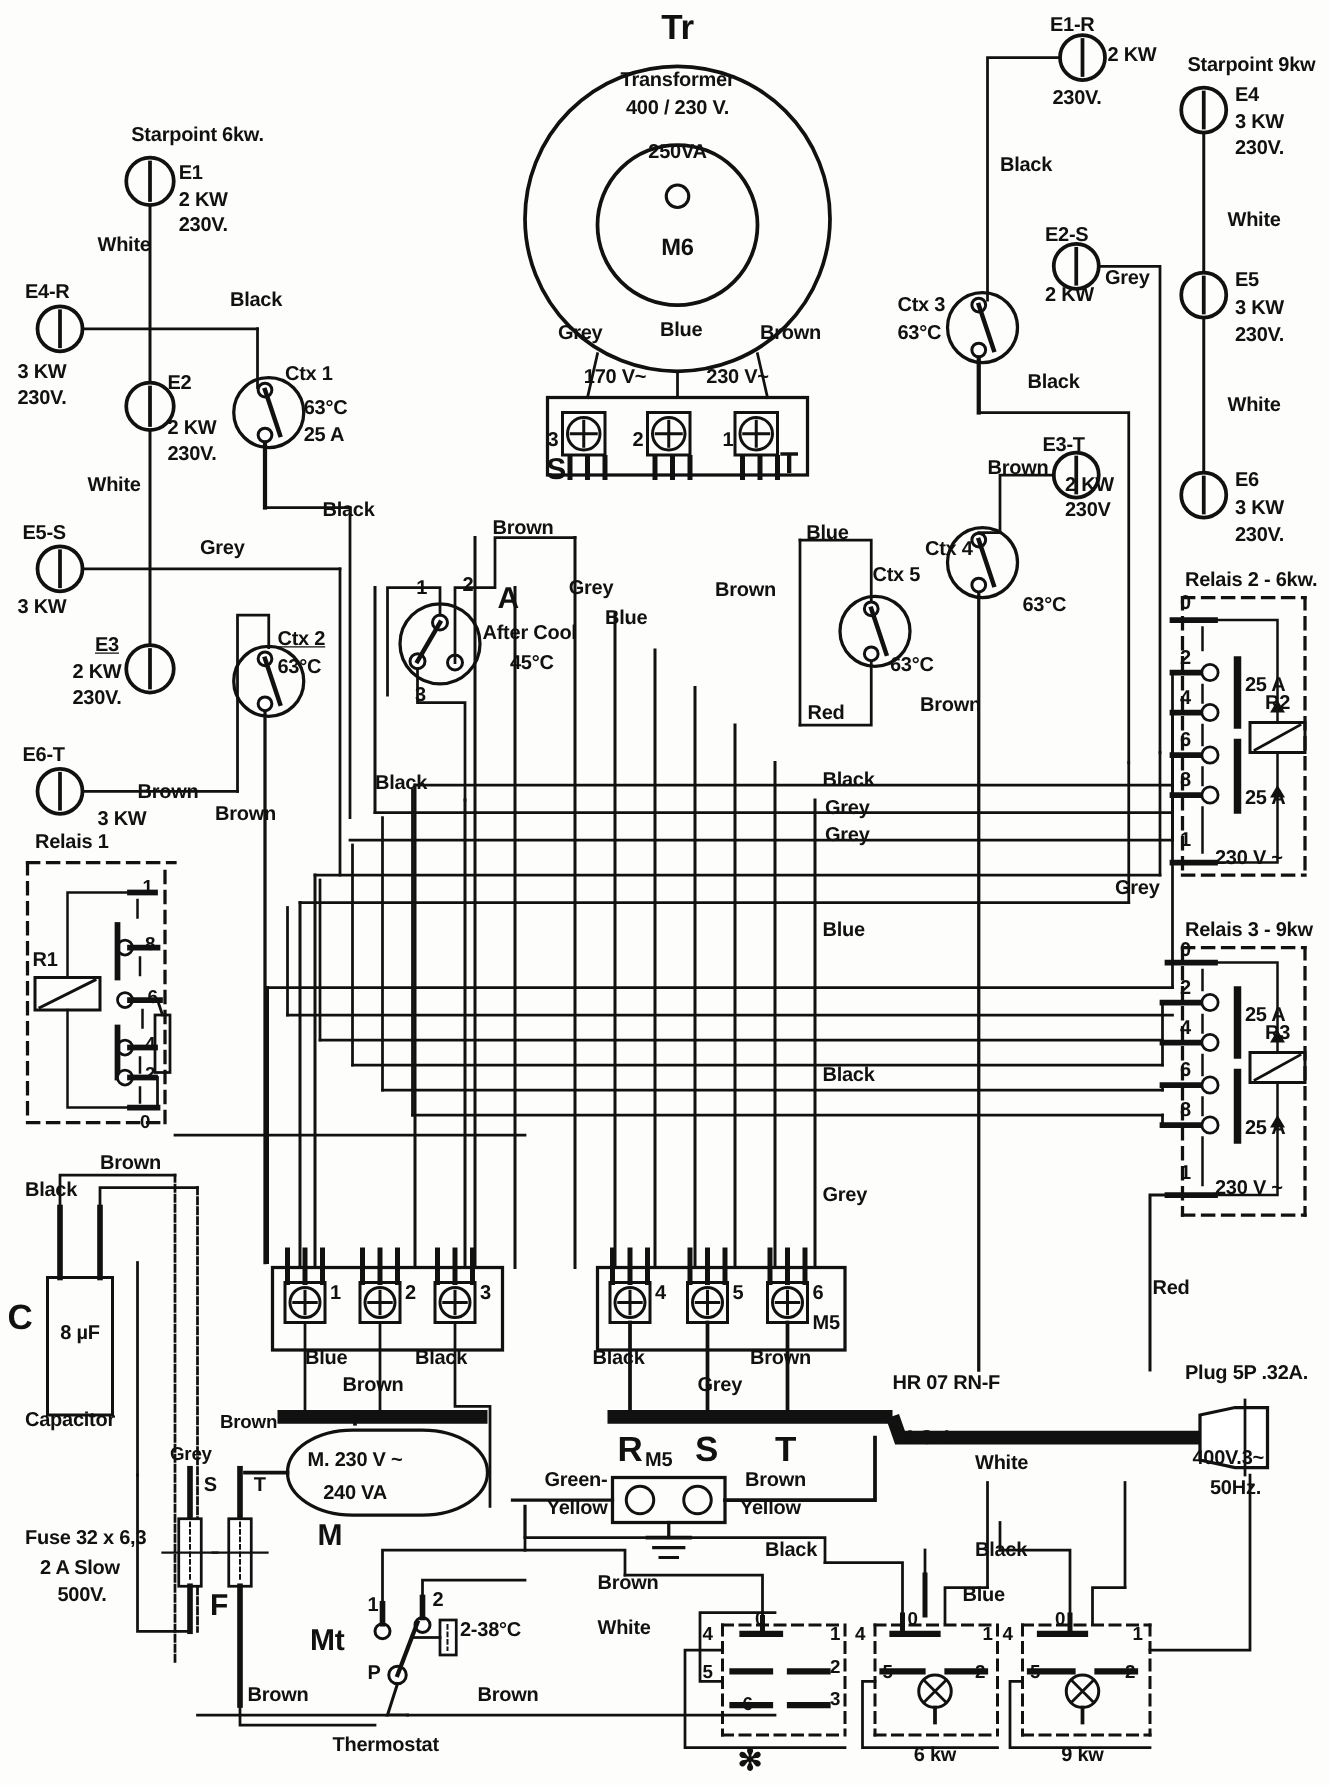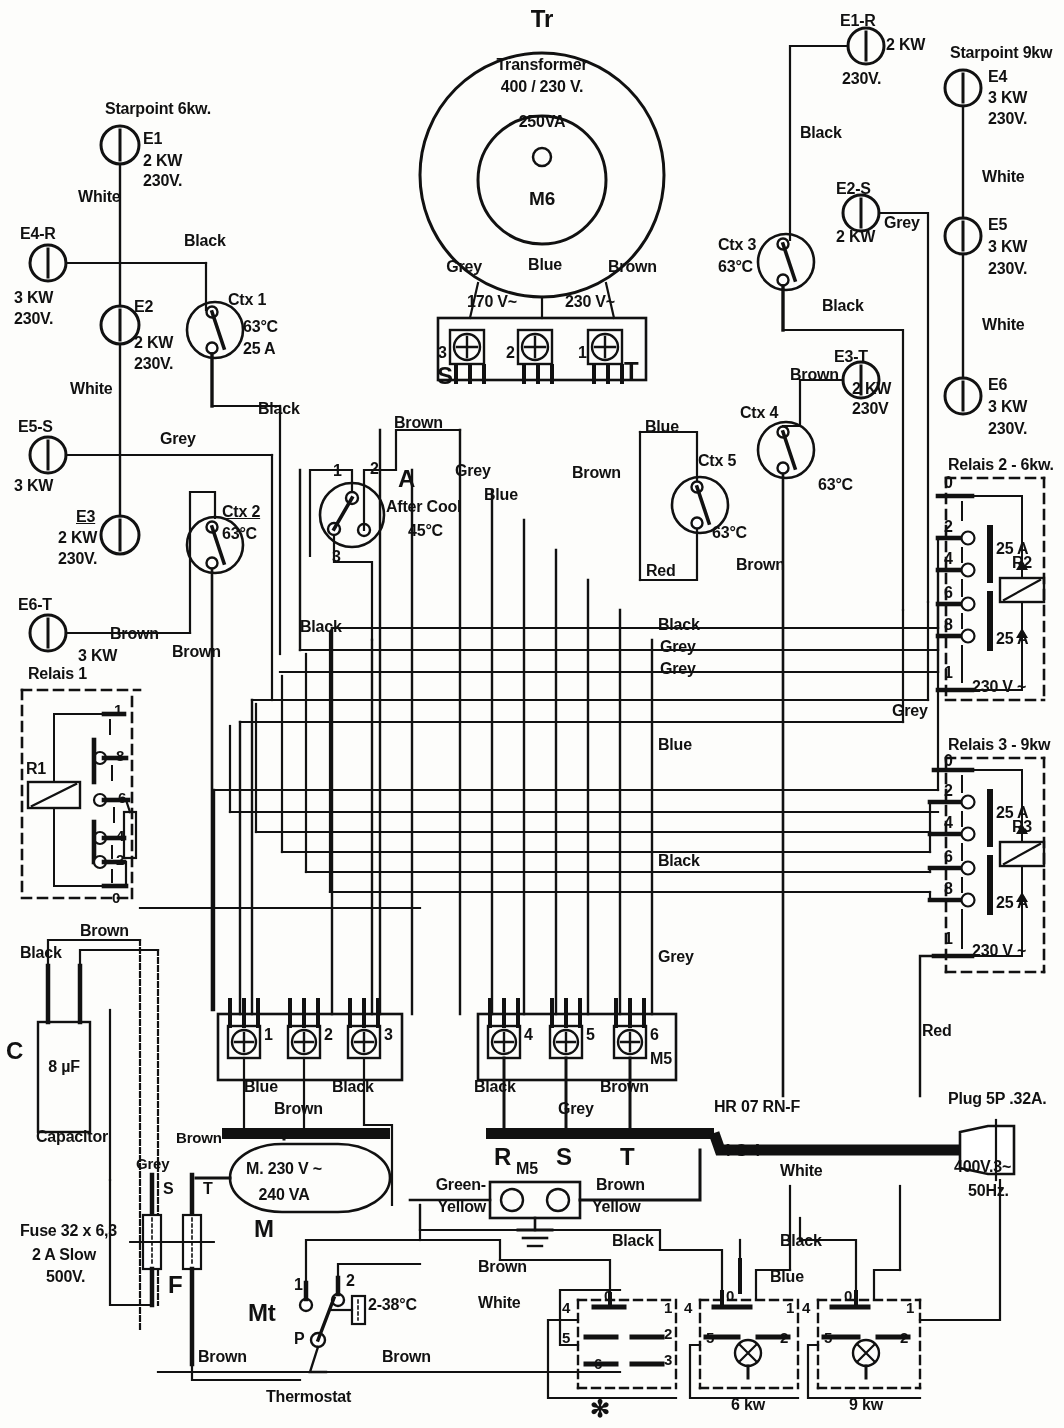--- a/index.html
+++ b/index.html
@@ -6,21 +6,21 @@
   html,body{margin:0;padding:0;background:#ffffff;}
   body{font-family:"Liberation Sans",sans-serif;}
   #sheet{position:relative;width:1064px;height:1428px;background:#fdfdfb;overflow:hidden;}
   #sheet svg{position:absolute;left:0;top:0;}
   .lbl{position:absolute;font-family:"Liberation Sans",sans-serif;font-weight:bold;color:#111;
        white-space:pre;line-height:1.12;letter-spacing:-0.2px;}
   .s11{font-size:15px;}
   .s12{font-size:16px;}
   .s14{font-size:19px;}
   .s18{font-size:24px;}
-  .s22{font-size:24px;}
+  .s22{font-size:28px;}
   .ctr{text-align:center;transform:translateX(-50%);}
   .rt{text-align:right;transform:translateX(-100%);}
 </style>
 </head>
 <body>
 
 <div id="sheet">
 
 <svg width="1064" height="1428" viewBox="0 0 1064 1428">
   <g stroke="#111" fill="none" stroke-width="2.2" stroke-linecap="square">
@@ -549,21 +549,21 @@
 <div class="lbl s11" style="left:116px;top:748px;">8</div>
 <div class="lbl s11" style="left:118px;top:790px;">6</div>
 <div class="lbl s11" style="left:116px;top:828px;">4</div>
 <div class="lbl s11" style="left:116px;top:852px;">2</div>
 <div class="lbl s11" style="left:112px;top:890px;">0</div>
 
 <div class="lbl s12" style="left:20px;top:944px;">Black</div>
 <div class="lbl s12" style="left:80px;top:922px;">Brown</div>
 <div class="lbl s22" style="left:6px;top:1038px;">C</div>
 <div class="lbl s12 ctr" style="left:64px;top:1058px;">8 µF</div>
-<div class="lbl s12 ctr" style="left:72px;top:1128px;">Capacitor</div>
+<div class="lbl s12 ctr" style="left:56px;top:1128px;">Capacitor</div>
 <div class="lbl s11" style="left:136px;top:1156px;">Grey</div>
 <div class="lbl s11" style="left:176px;top:1130px;">Brown</div>
 <div class="lbl s12" style="left:163px;top:1180px;">S</div>
 <div class="lbl s12" style="left:203px;top:1180px;">T</div>
 <div class="lbl s12" style="left:20px;top:1222px;">Fuse 32 x 6,3</div>
 <div class="lbl s12" style="left:32px;top:1246px;">2 A Slow</div>
 <div class="lbl s12" style="left:46px;top:1268px;">500V.</div>
 <div class="lbl s18" style="left:168px;top:1272px;">F</div>
 
 <div class="lbl s12" style="left:333px;top:462px;">1</div>
@@ -602,21 +602,21 @@
 <div class="lbl s12" style="left:718px;top:258px;">63°C</div>
 <div class="lbl s12" style="left:822px;top:297px;">Black</div>
 <div class="lbl s12" style="left:982px;top:316px;">White</div>
 <div class="lbl s12" style="left:834px;top:348px;text-align:right;">E3-T</div>
 <div class="lbl s12" style="left:790px;top:366px;">Brown</div>
 <div class="lbl s12" style="left:852px;top:380px;">2 KW</div>
 <div class="lbl s12" style="left:852px;top:400px;">230V</div>
 <div class="lbl s12" style="left:988px;top:376px;">E6</div>
 <div class="lbl s12" style="left:988px;top:398px;">3 KW</div>
 <div class="lbl s12" style="left:988px;top:420px;">230V.</div>
-<div class="lbl s12" style="left:740px;top:404px;">Ctx 4</div>
+<div class="lbl s12" style="left:740px;top:431px;">Ctx 4</div>
 <div class="lbl s12" style="left:818px;top:476px;">63°C</div>
 <div class="lbl s12" style="left:736px;top:556px;">Brown</div>
 
 <div class="lbl s12" style="left:948px;top:456px;">Relais 2 - 6kw.</div>
 <div class="lbl s12" style="left:944px;top:474px;">0</div>
 <div class="lbl s12" style="left:944px;top:518px;">2</div>
 <div class="lbl s12" style="left:944px;top:550px;">4</div>
 <div class="lbl s12" style="left:944px;top:584px;">6</div>
 <div class="lbl s12" style="left:944px;top:616px;">8</div>
 <div class="lbl s12" style="left:944px;top:664px;">1</div>

